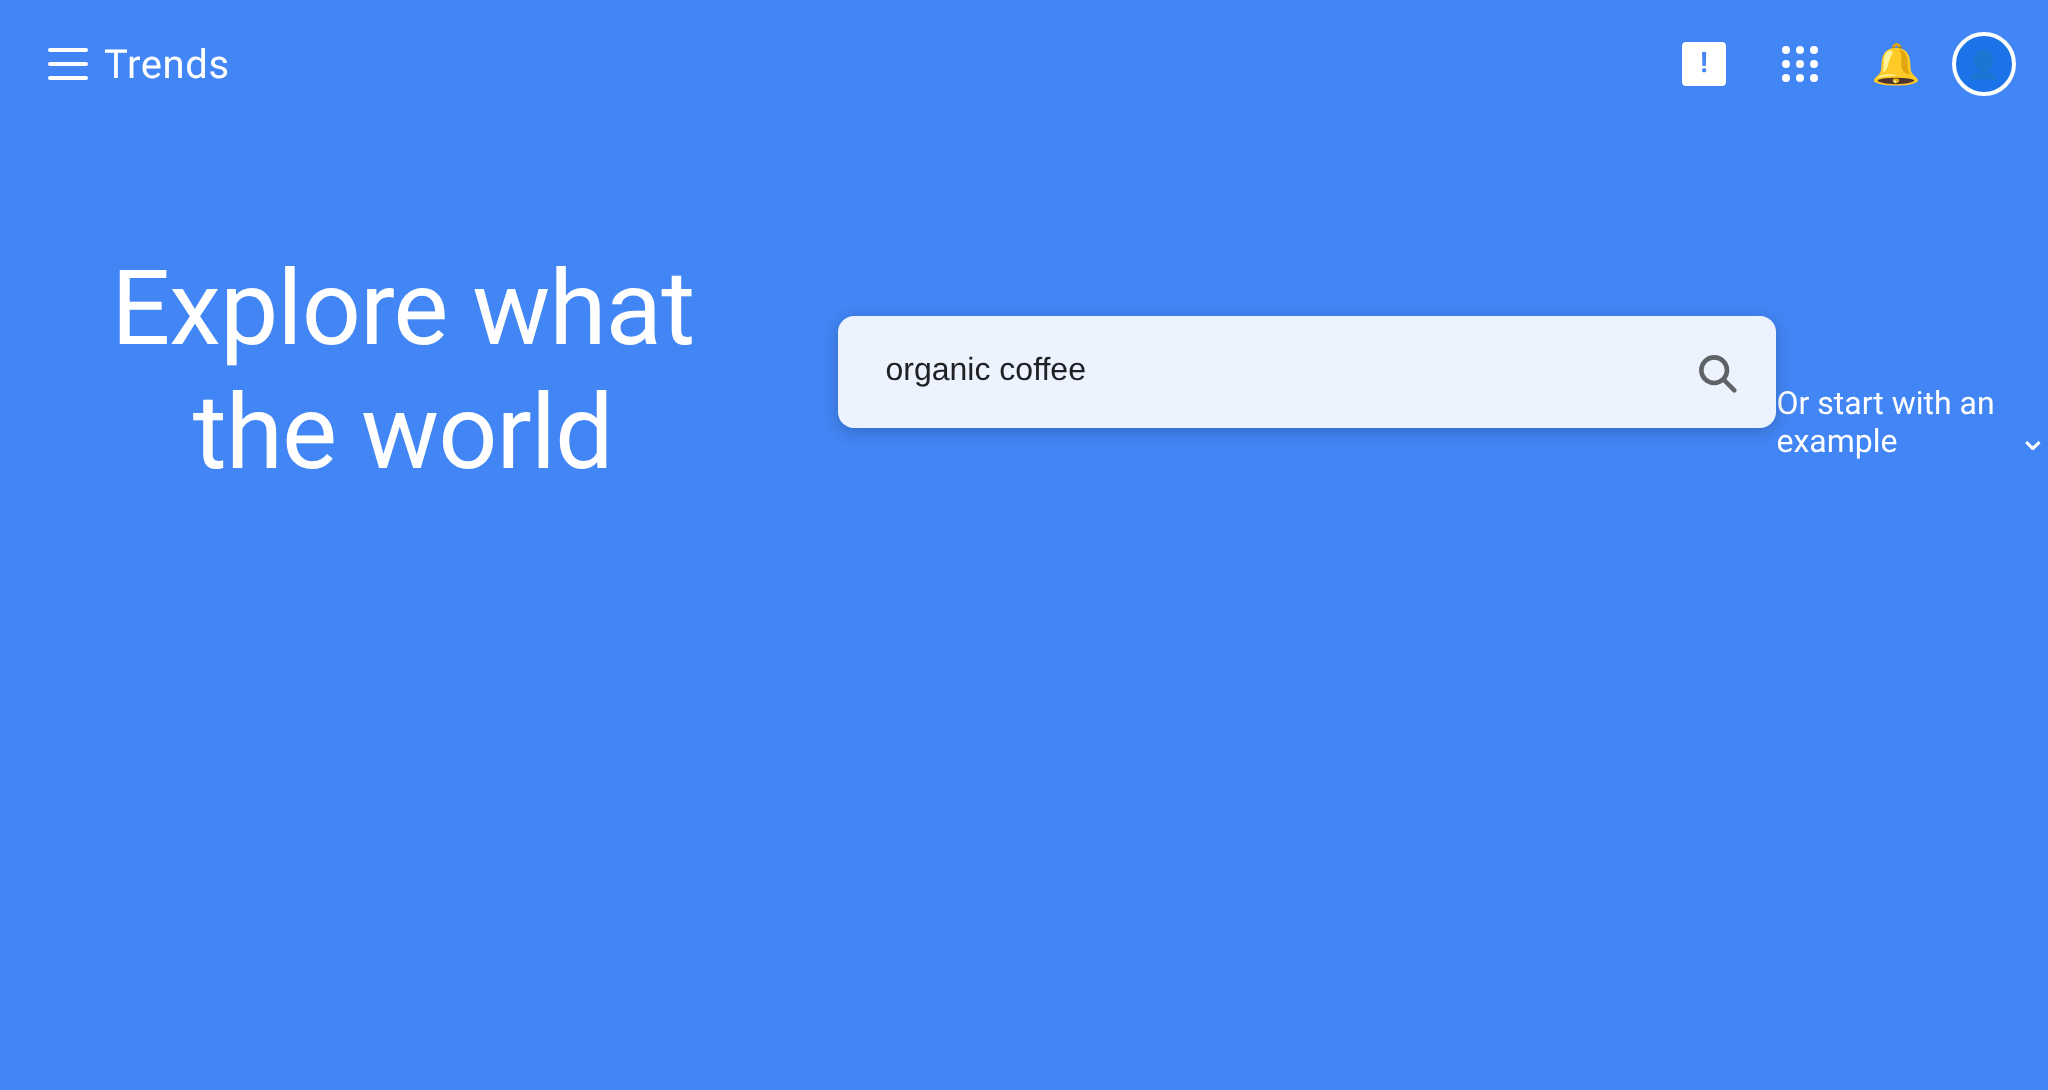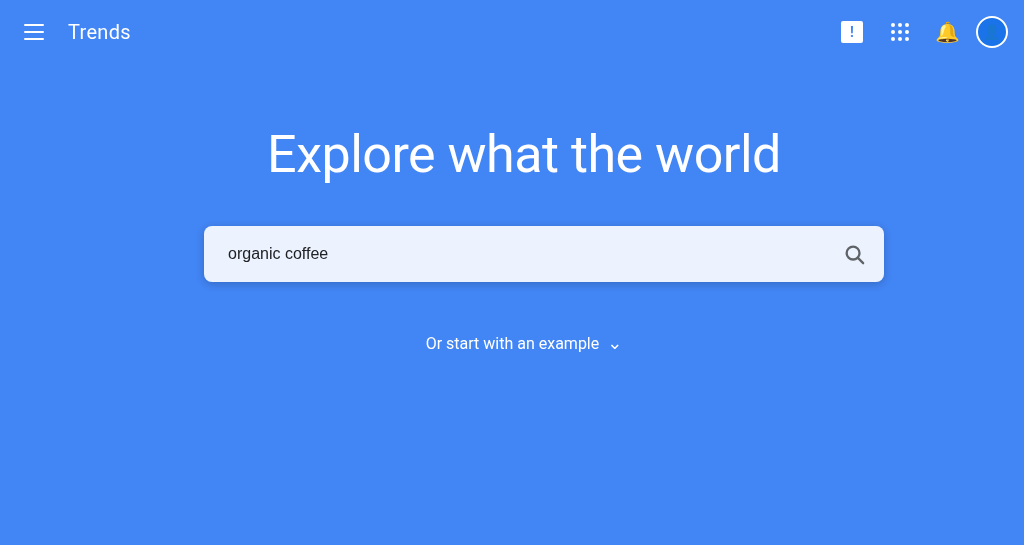--- a/index.html
+++ b/index.html
@@ -22,21 +22,20 @@
       align-items: center;
       justify-content: space-between;
       padding: 0 16px;
       height: 64px;
       background-color: #4285f4;
     }
 
     .header-left {
       display: flex;
       align-items: center;
-      gap: 16px;
     }
 
     .menu-icon {
       display: flex;
       flex-direction: column;
       gap: 5px;
       cursor: pointer;
       padding: 8px;
     }
 
@@ -119,21 +118,21 @@
       align-items: center;
       justify-content: center;
       color: white;
       font-size: 14px;
       cursor: pointer;
     }
 
     
     .main {
       display: flex;
-      flex-direction: column;
+      flex-direction: row;
       align-items: center;
       justify-content: center;
       padding-top: 60px;
       margin-left: 24px;
     }
 
     .hero-title {
       color: white;
       font-size: 52px;
       font-weight: 400;

